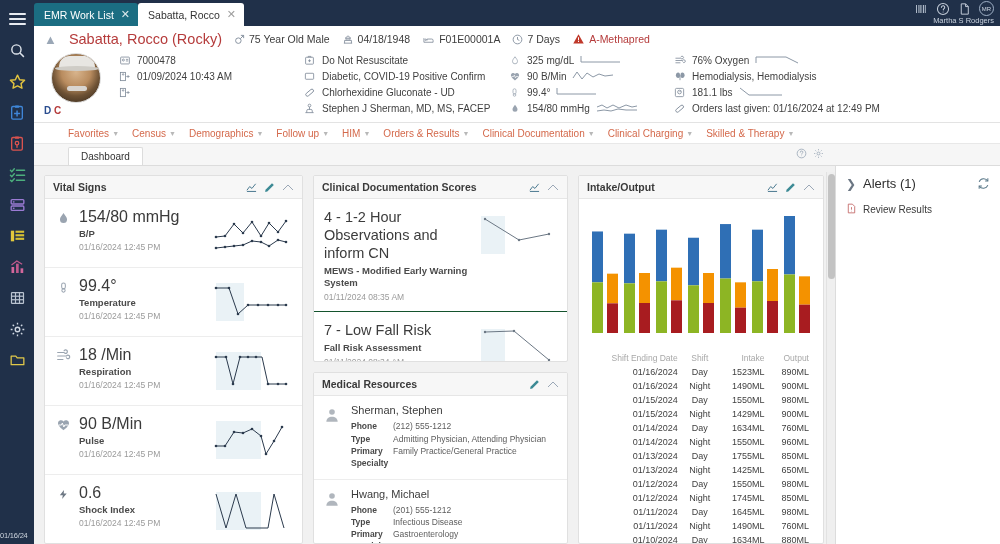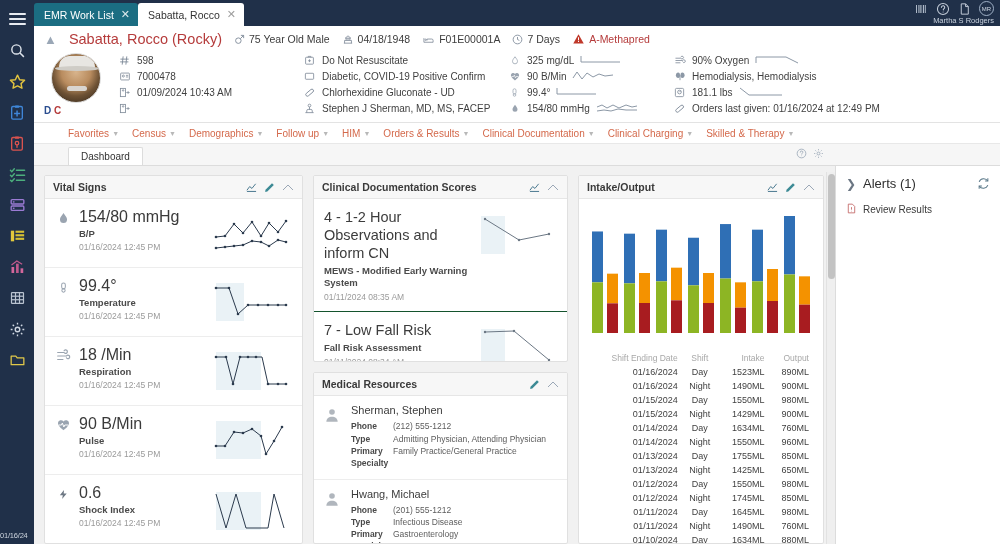--- a/index.html
+++ b/index.html
@@ -381,31 +381,20 @@
           </div>
           <div class="dc">
             <span class="d">D</span>
             <span class="c">C</span>
           </div>
         </div>
 
         <div class="infocol col-a">
           <div class="inforow">
             <span class="ic">
-              <svg width="11" height="11" viewBox="0 0 24 24" stroke="#7f8b99" stroke-width="2" fill="none">
-                  <line x1="9" y1="3" x2="7" y2="21"></line>
-                  <line x1="17" y1="3" x2="15" y2="21"></line>
-                  <line x1="3" y1="9" x2="21" y2="9"></line>
-                  <line x1="2.5" y1="15" x2="20.5" y2="15"></line>
-                </svg>
-            </span>
-            <span>598</span>
-          </div>
-          <div class="inforow">
-            <span class="ic">
               <svg width="12" height="11" viewBox="0 0 24 24" fill="none" stroke="#7f8b99" stroke-width="1.8">
                   <rect x="2.5" y="4.5" width="19" height="15" rx="1.5"></rect>
                   <circle cx="8.5" cy="11" r="2.2"></circle>
                   <line x1="14" y1="9.5" x2="19" y2="9.5"></line>
                   <line x1="14" y1="13" x2="19" y2="13"></line>
                 </svg>
             </span>
             <span>7000478</span>
           </div>
           <div class="inforow">
@@ -529,21 +518,21 @@
 
         <div class="infocol col-d">
           <div class="inforow">
             <span class="ic">
               <svg width="12" height="11" viewBox="0 0 24 24" fill="none" stroke="#7f8b99" stroke-width="1.8" stroke-linecap="round">
                   <path d="M3 7h11a3 3 0 100-3"></path>
                   <path d="M3 12h15a3 3 0 110 3"></path>
                   <path d="M3 17h9"></path>
                 </svg>
             </span>
-            <span>90% Oxygen</span>
+            <span>76% Oxygen</span>
             <span class="spark">
               <svg width="44" height="11" viewBox="0 0 44 11">
                   <polyline points="1,9 1,3 26,3 31,3 43,9" fill="none" stroke="#8c98a6" stroke-width="1"></polyline>
                 </svg>
             </span>
           </div>
           <div class="inforow">
             <span class="ic">
               <svg width="12" height="11" viewBox="0 0 24 24">
                   <path d="M8 3c3 0 4 3 4 6s-1 6-4 6-5-2.5-5-6S5 3 8 3z" fill="#8c98a6"></path>

